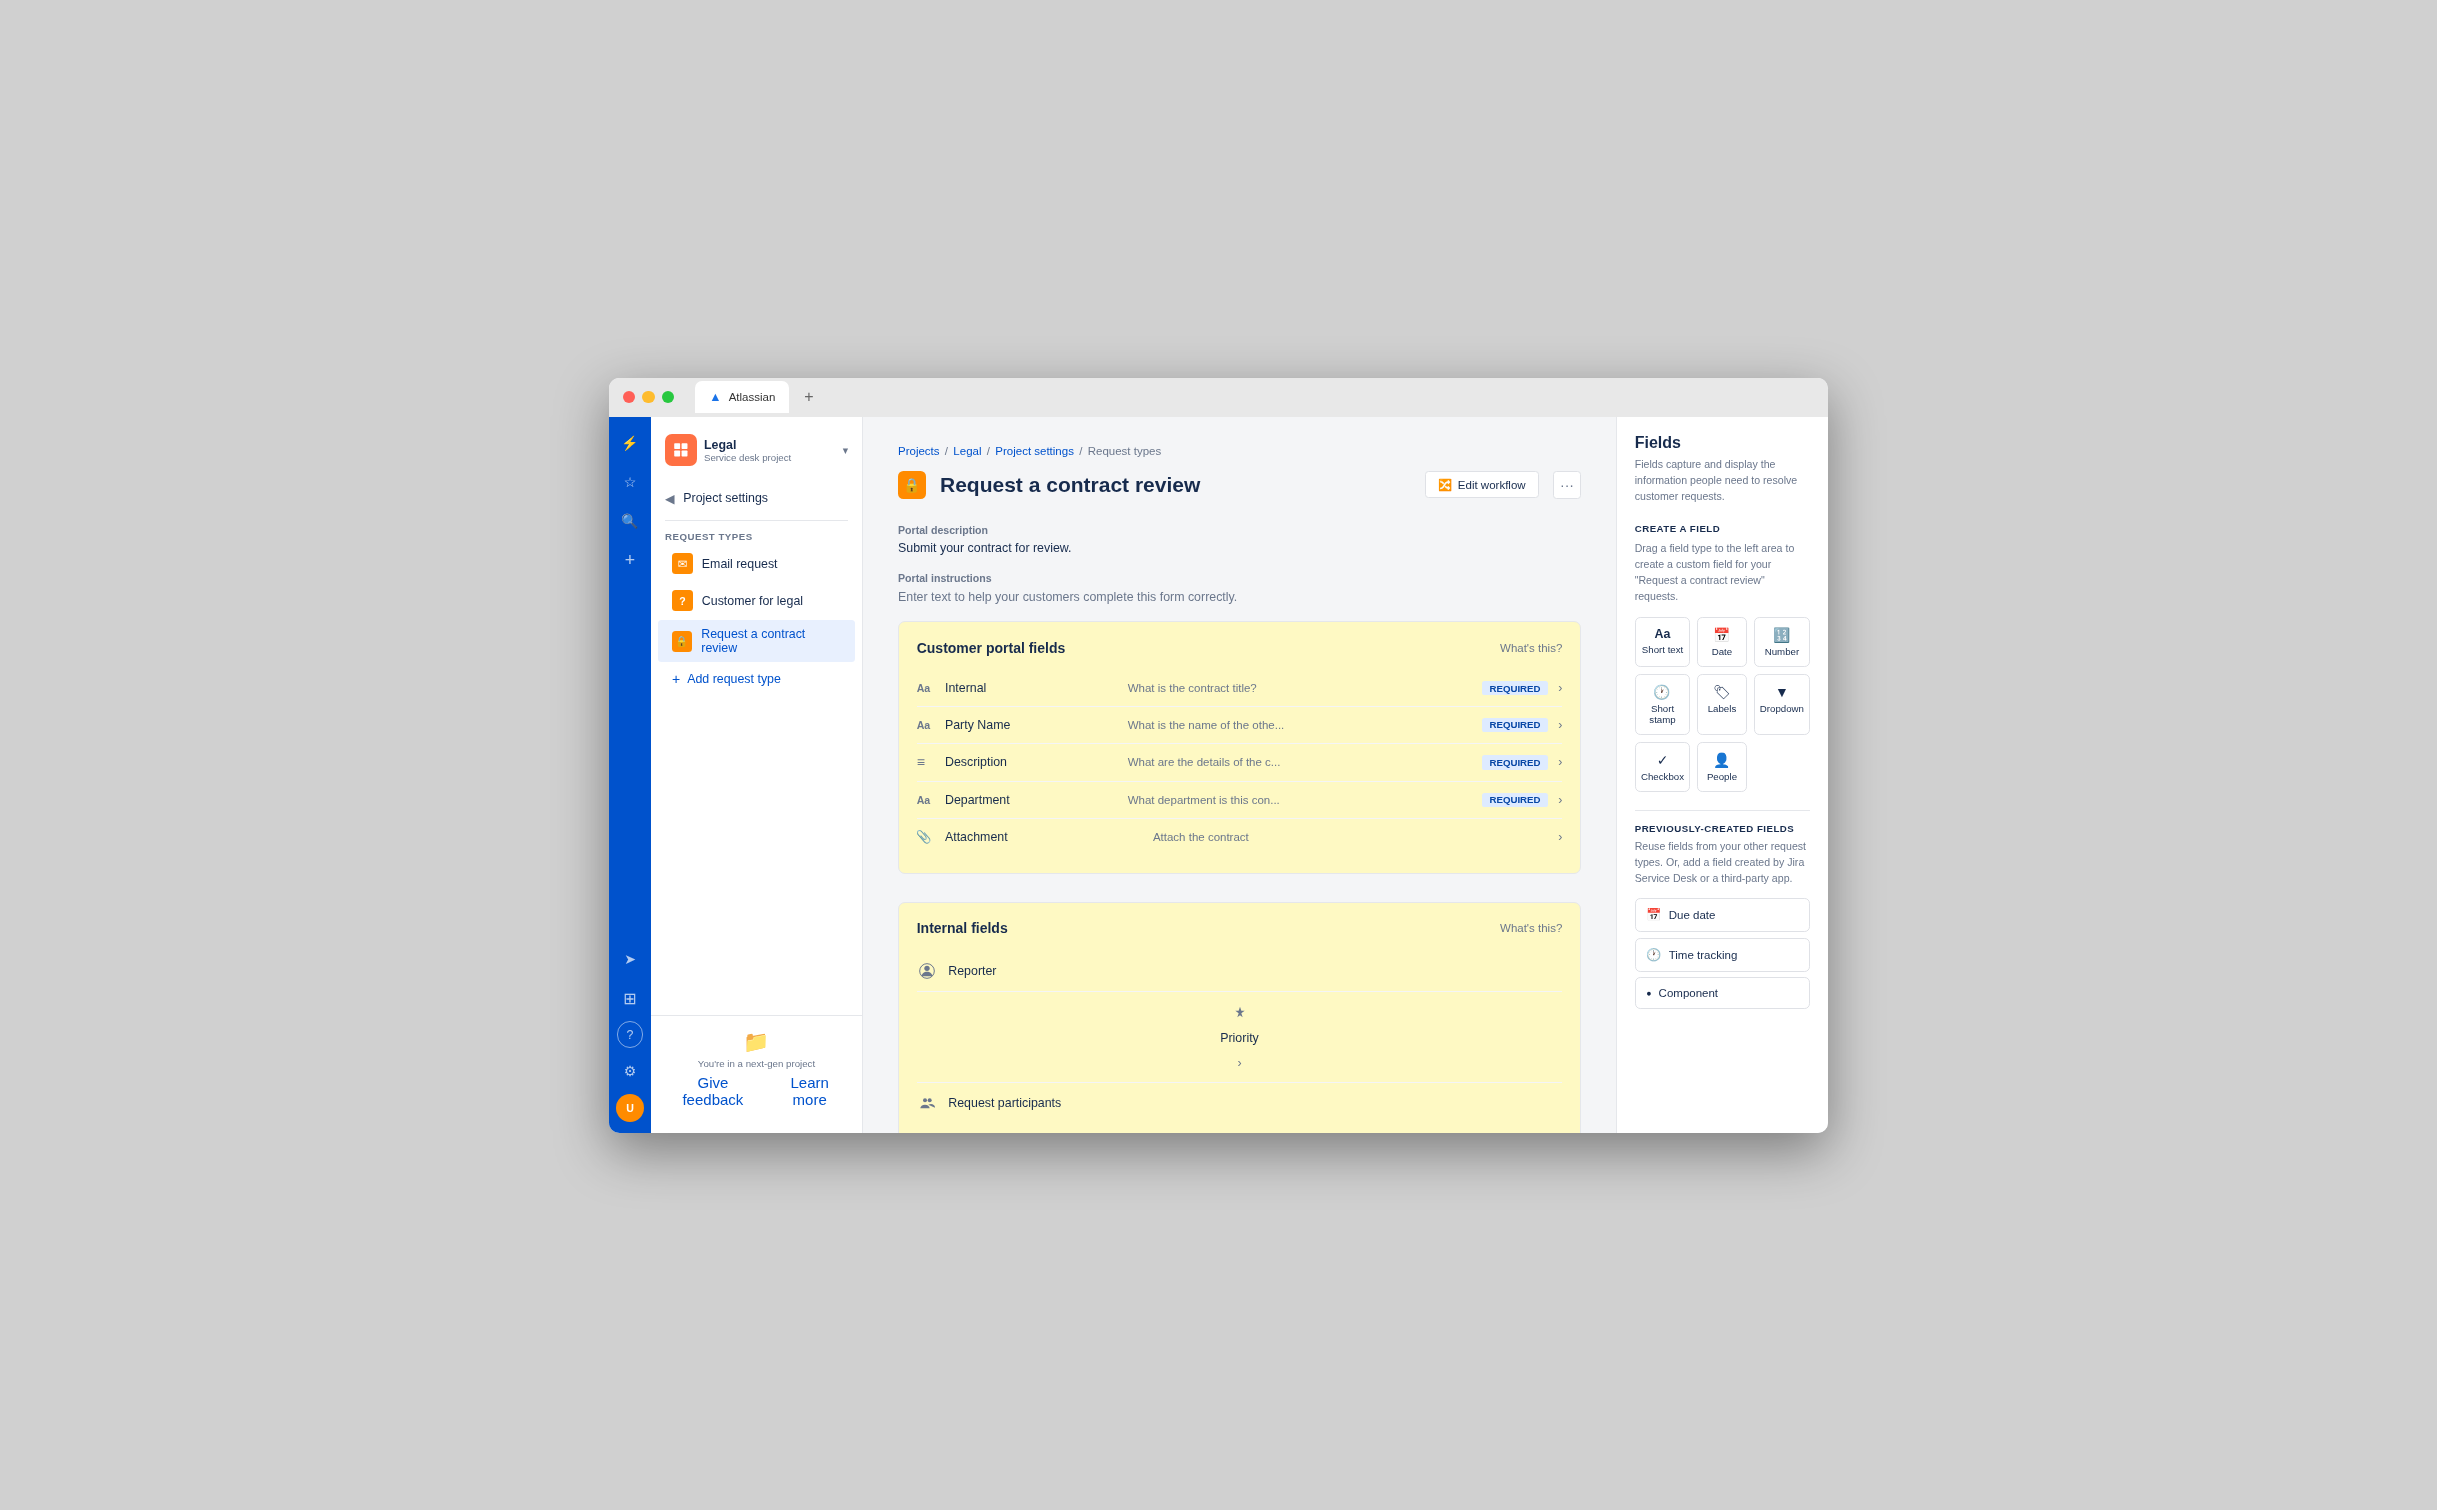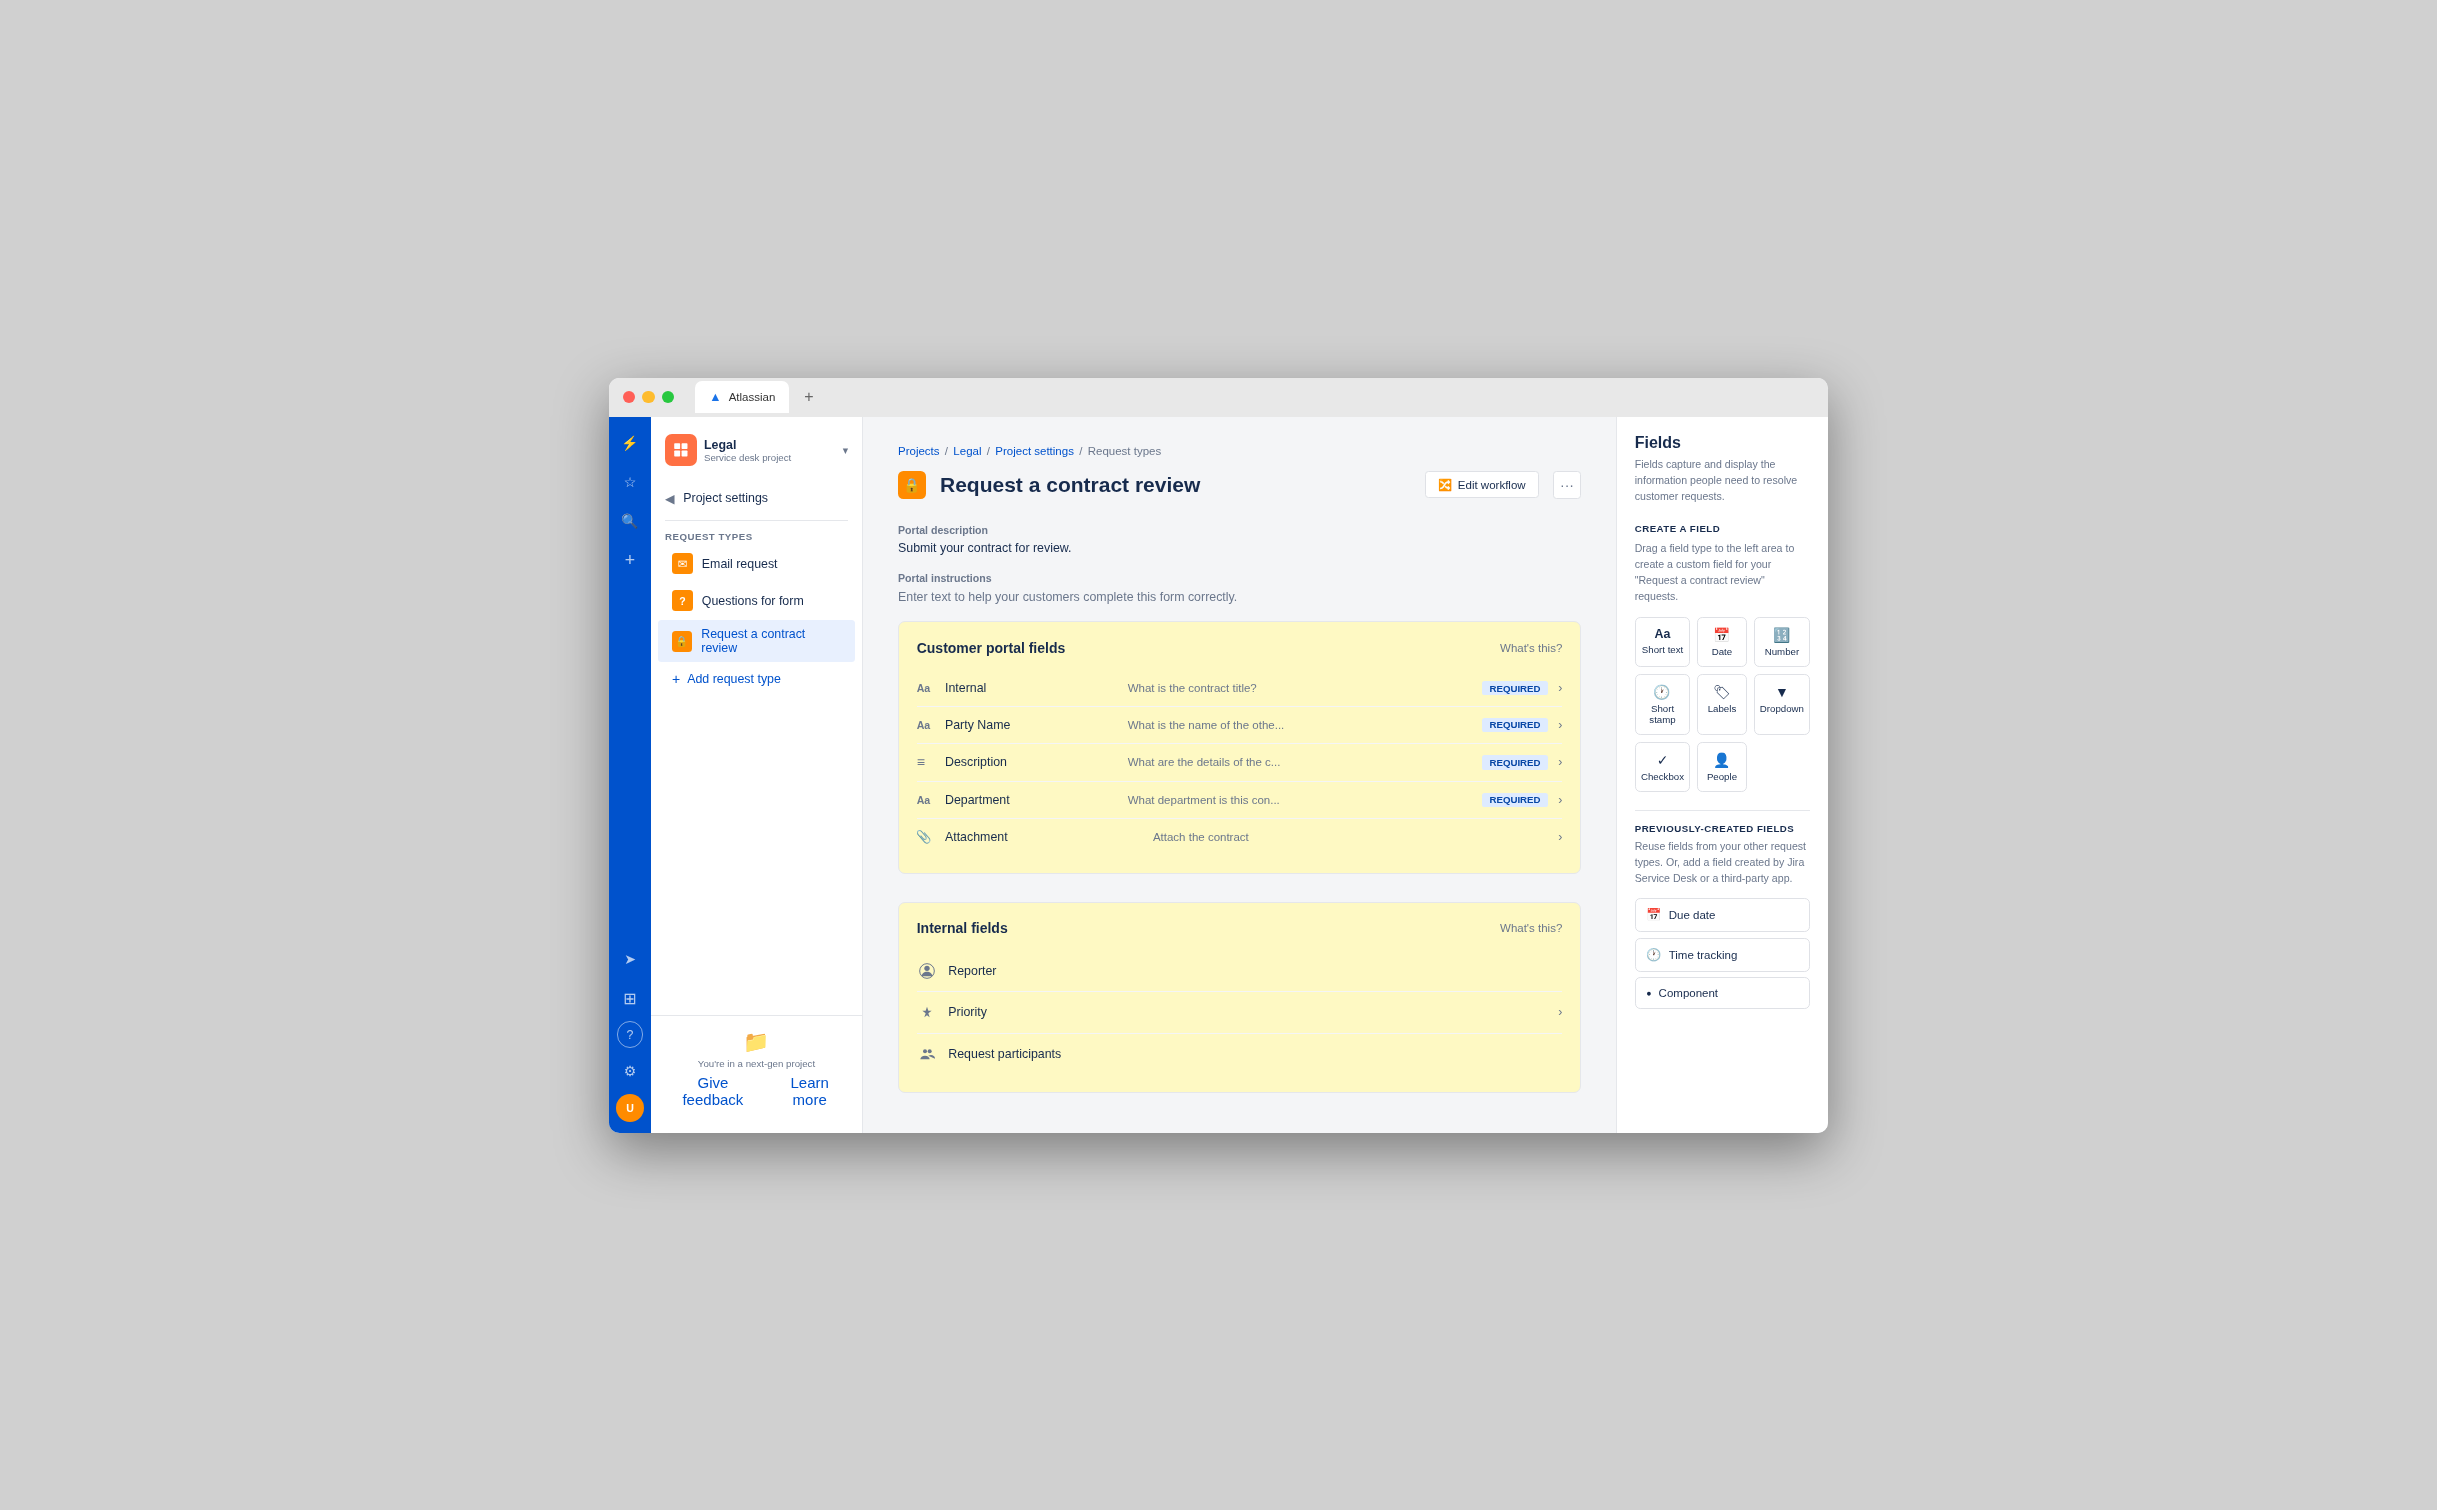--- a/index.html
+++ b/index.html
@@ -335,21 +335,21 @@
 
       <div class="sidebar-divider"></div>
       <div class="sidebar-label">Request types</div>
 
       <div class="request-type-item">
         <div class="rt-icon rt-icon-email">✉</div>
         <span>Email request</span>
       </div>
       <div class="request-type-item">
         <div class="rt-icon rt-icon-question" style="font-size:10.6px; font-weight:bold;">?</div>
-        <span>Questions for form</span>
+        <span>Customer for legal</span>
       </div>
       <div class="request-type-item active">
         <div class="rt-icon rt-icon-contract" style="font-size:10.6px;">🔒</div>
         <span>Request a contract review</span>
       </div>
 
       <div class="add-request">
         <span style="font-size:14px;">+</span>
         <span>Add request type</span>
       </div>
@@ -454,21 +454,21 @@
             <span class="ifield-icon">
               <svg width="16" height="16" viewBox="0 0 24 24" fill="#6b778c">
                   <circle cx="12" cy="8" r="4"></circle>
                   <path d="M4 20c0-4 3.6-7 8-7s8 3 8 7" fill-rule="evenodd"></path>
                   <circle cx="12" cy="12" r="11" fill="none" stroke="#6b778c" stroke-width="1.5"></circle>
                 </svg>
             </span>
             <span class="ifield-name">Reporter</span>
           </div>
 
-          <div class="internal-field-row" style="cursor:pointer;">
+          <div class="internal-field-row" style="cursor:pointer;flex-direction:column;">
             <span class="ifield-icon">
               <svg width="16" height="16" viewBox="0 0 24 24" fill="#6b778c">
                   <path d="M12 4l-2 6H5l5 4-2 6 4-3 4 3-2-6 5-4h-5z" fill="#6b778c"></path>
                 </svg>
             </span>
             <span class="ifield-name">Priority</span>
             <span class="field-chevron">›</span>
           </div>
 
           <div class="internal-field-row">

